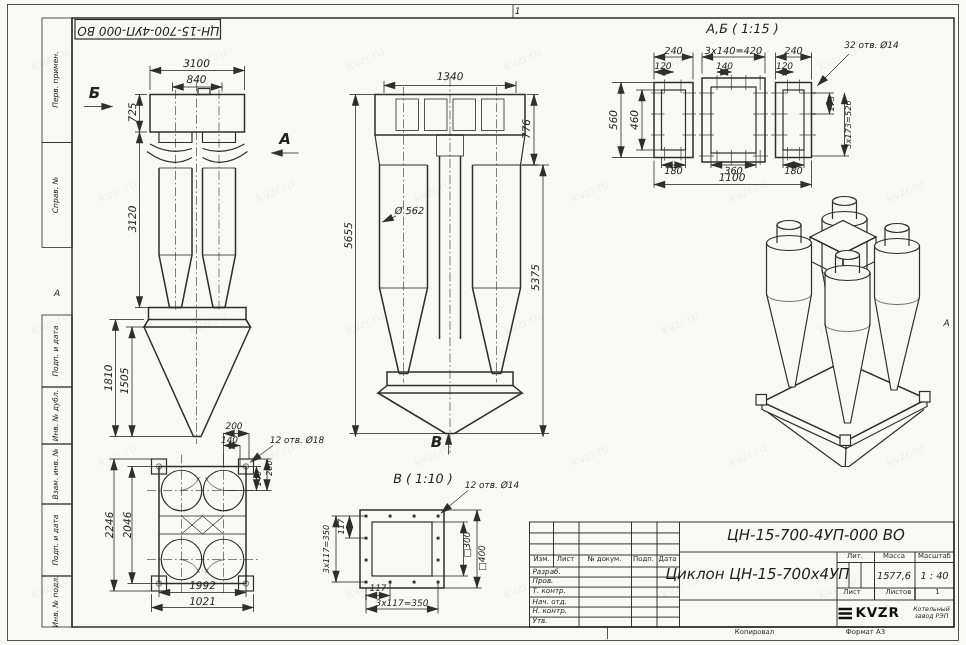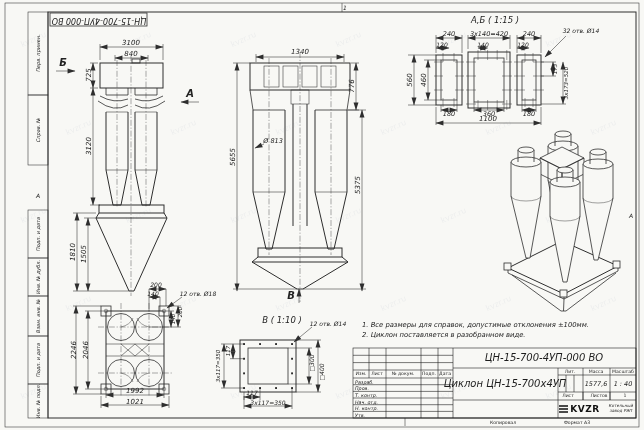--- a/index.html
+++ b/index.html
@@ -293,21 +293,21 @@
   <span class="lbl" style="left:131px;top:54px">840</span>
   <span class="lbl r" style="left:89px;top:75px">725</span>
   <span class="lbl r" style="left:89px;top:146px">3120</span>
   <span class="lbl r" style="left:73px;top:252px">1810</span>
   <span class="lbl r" style="left:84px;top:254px">1505</span>
   <span class="lbl big" style="left:63px;top:63px">Б</span>
   <span class="lbl big" style="left:190px;top:94px">А</span>
 
   <span class="lbl" style="left:300px;top:52px">1340</span>
   <span class="lbl r" style="left:352px;top:86px">776</span>
-  <span class="lbl s65" style="left:273px;top:141px">Ø 813</span>
+  <span class="lbl s65" style="left:273px;top:141px">Ø 562</span>
   <span class="lbl r" style="left:233px;top:157px">5655</span>
   <span class="lbl r" style="left:358px;top:185px">5375</span>
   <span class="lbl big" style="left:291px;top:296px">В</span>
 
   <span class="lbl s85" style="left:495px;top:20px">А,Б ( 1:15 )</span>
   <span class="lbl s65" style="left:449px;top:34px">240</span>
   <span class="lbl s65" style="left:489px;top:34px">3х140=420</span>
   <span class="lbl s65" style="left:529px;top:34px">240</span>
   <span class="lbl s6" style="left:442px;top:44.5px">120</span>
   <span class="lbl s6" style="left:483px;top:44.5px">140</span>
@@ -334,22 +334,20 @@
 
   <span class="lbl s85" style="left:282px;top:320px">В ( 1:10 )</span>
   <span class="lbl s6" style="left:328px;top:324px">12 отв. Ø14</span>
   <span class="lbl r s55" style="left:229px;top:351px">117</span>
   <span class="lbl r s55" style="left:219px;top:366px">3х117=350</span>
   <span class="lbl r s6" style="left:312px;top:363px">□300</span>
   <span class="lbl r s6" style="left:322px;top:372px">□400</span>
   <span class="lbl s6" style="left:252px;top:393px">117</span>
   <span class="lbl s6" style="left:268px;top:402.5px">3х117=350</span>
 
-  <span class="note" style="left:362px;top:325px">1. Все размеры для справок, допустимые отклонения ±100мм.</span>
-  <span class="note" style="left:362px;top:334.5px">2. Циклон поставляется в разобранном виде.</span>
 
   <span class="lbl tb s10" style="left:544px;top:358px">ЦН-15-700-4УП-000 ВО</span>
   <span class="lbl tb s9" style="left:505px;top:384px">Циклон ЦН-15-700х4УП</span>
   <span class="lbl up" style="left:361px;top:374px">Изм.</span>
   <span class="lbl up" style="left:377px;top:374px">Лист</span>
   <span class="lbl up" style="left:403px;top:374px">№ докум.</span>
   <span class="lbl up" style="left:429px;top:374px">Подп.</span>
   <span class="lbl up" style="left:445px;top:374px">Дата</span>
   <span class="rowlbl" style="left:355px;top:381.5px">Разраб.</span>
   <span class="rowlbl" style="left:355px;top:388.2px">Пров.</span>

